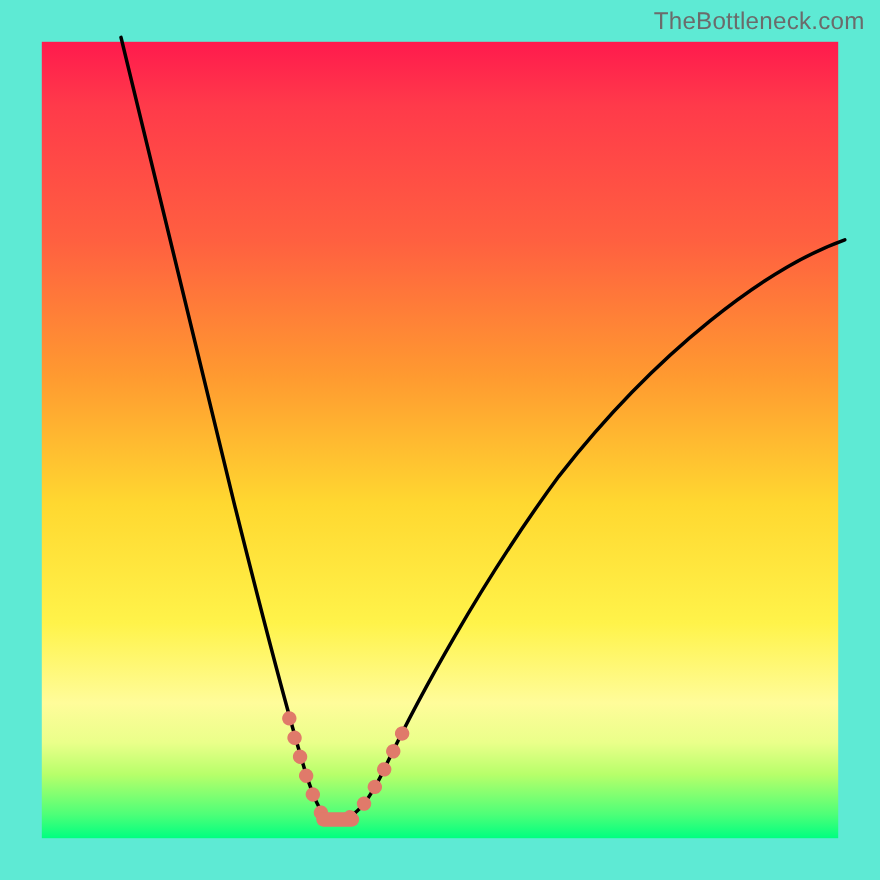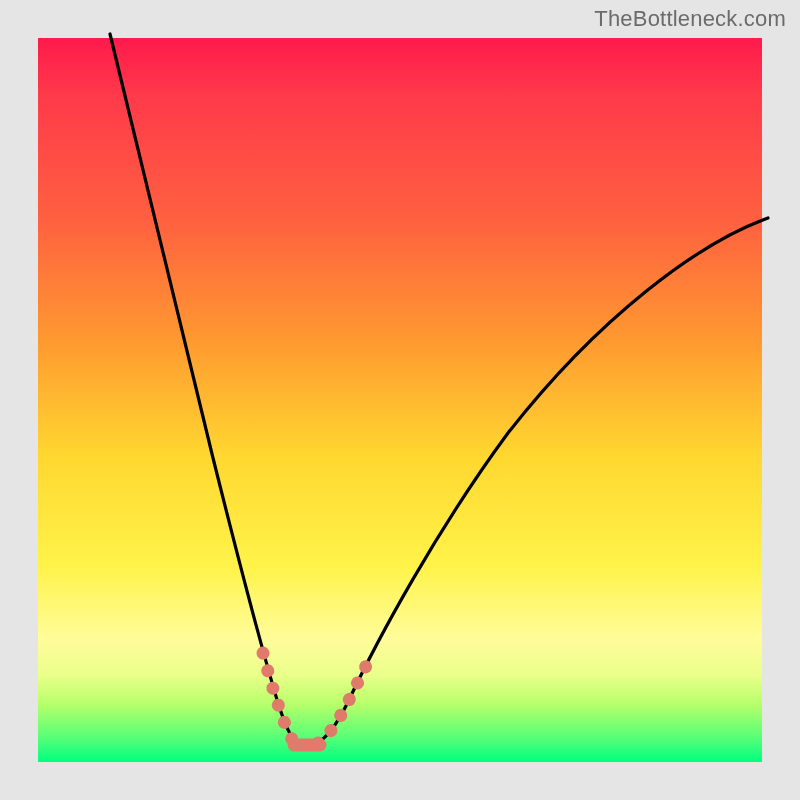--- a/index.html
+++ b/index.html
@@ -10,21 +10,21 @@
     background: #000;
     overflow: hidden;
     font-family: Arial, Helvetica, sans-serif;
   }
   .frame {
     position: absolute;
     left: 0;
     top: 0;
     width: 800px;
     height: 800px;
-    background: #e5e5e5;
+    background: #5eead4;
   }
   .plot {
     position: absolute;
     left: 38px;
     top: 38px;
     width: 724px;
     height: 724px;
     
     background: linear-gradient(
       to bottom,

